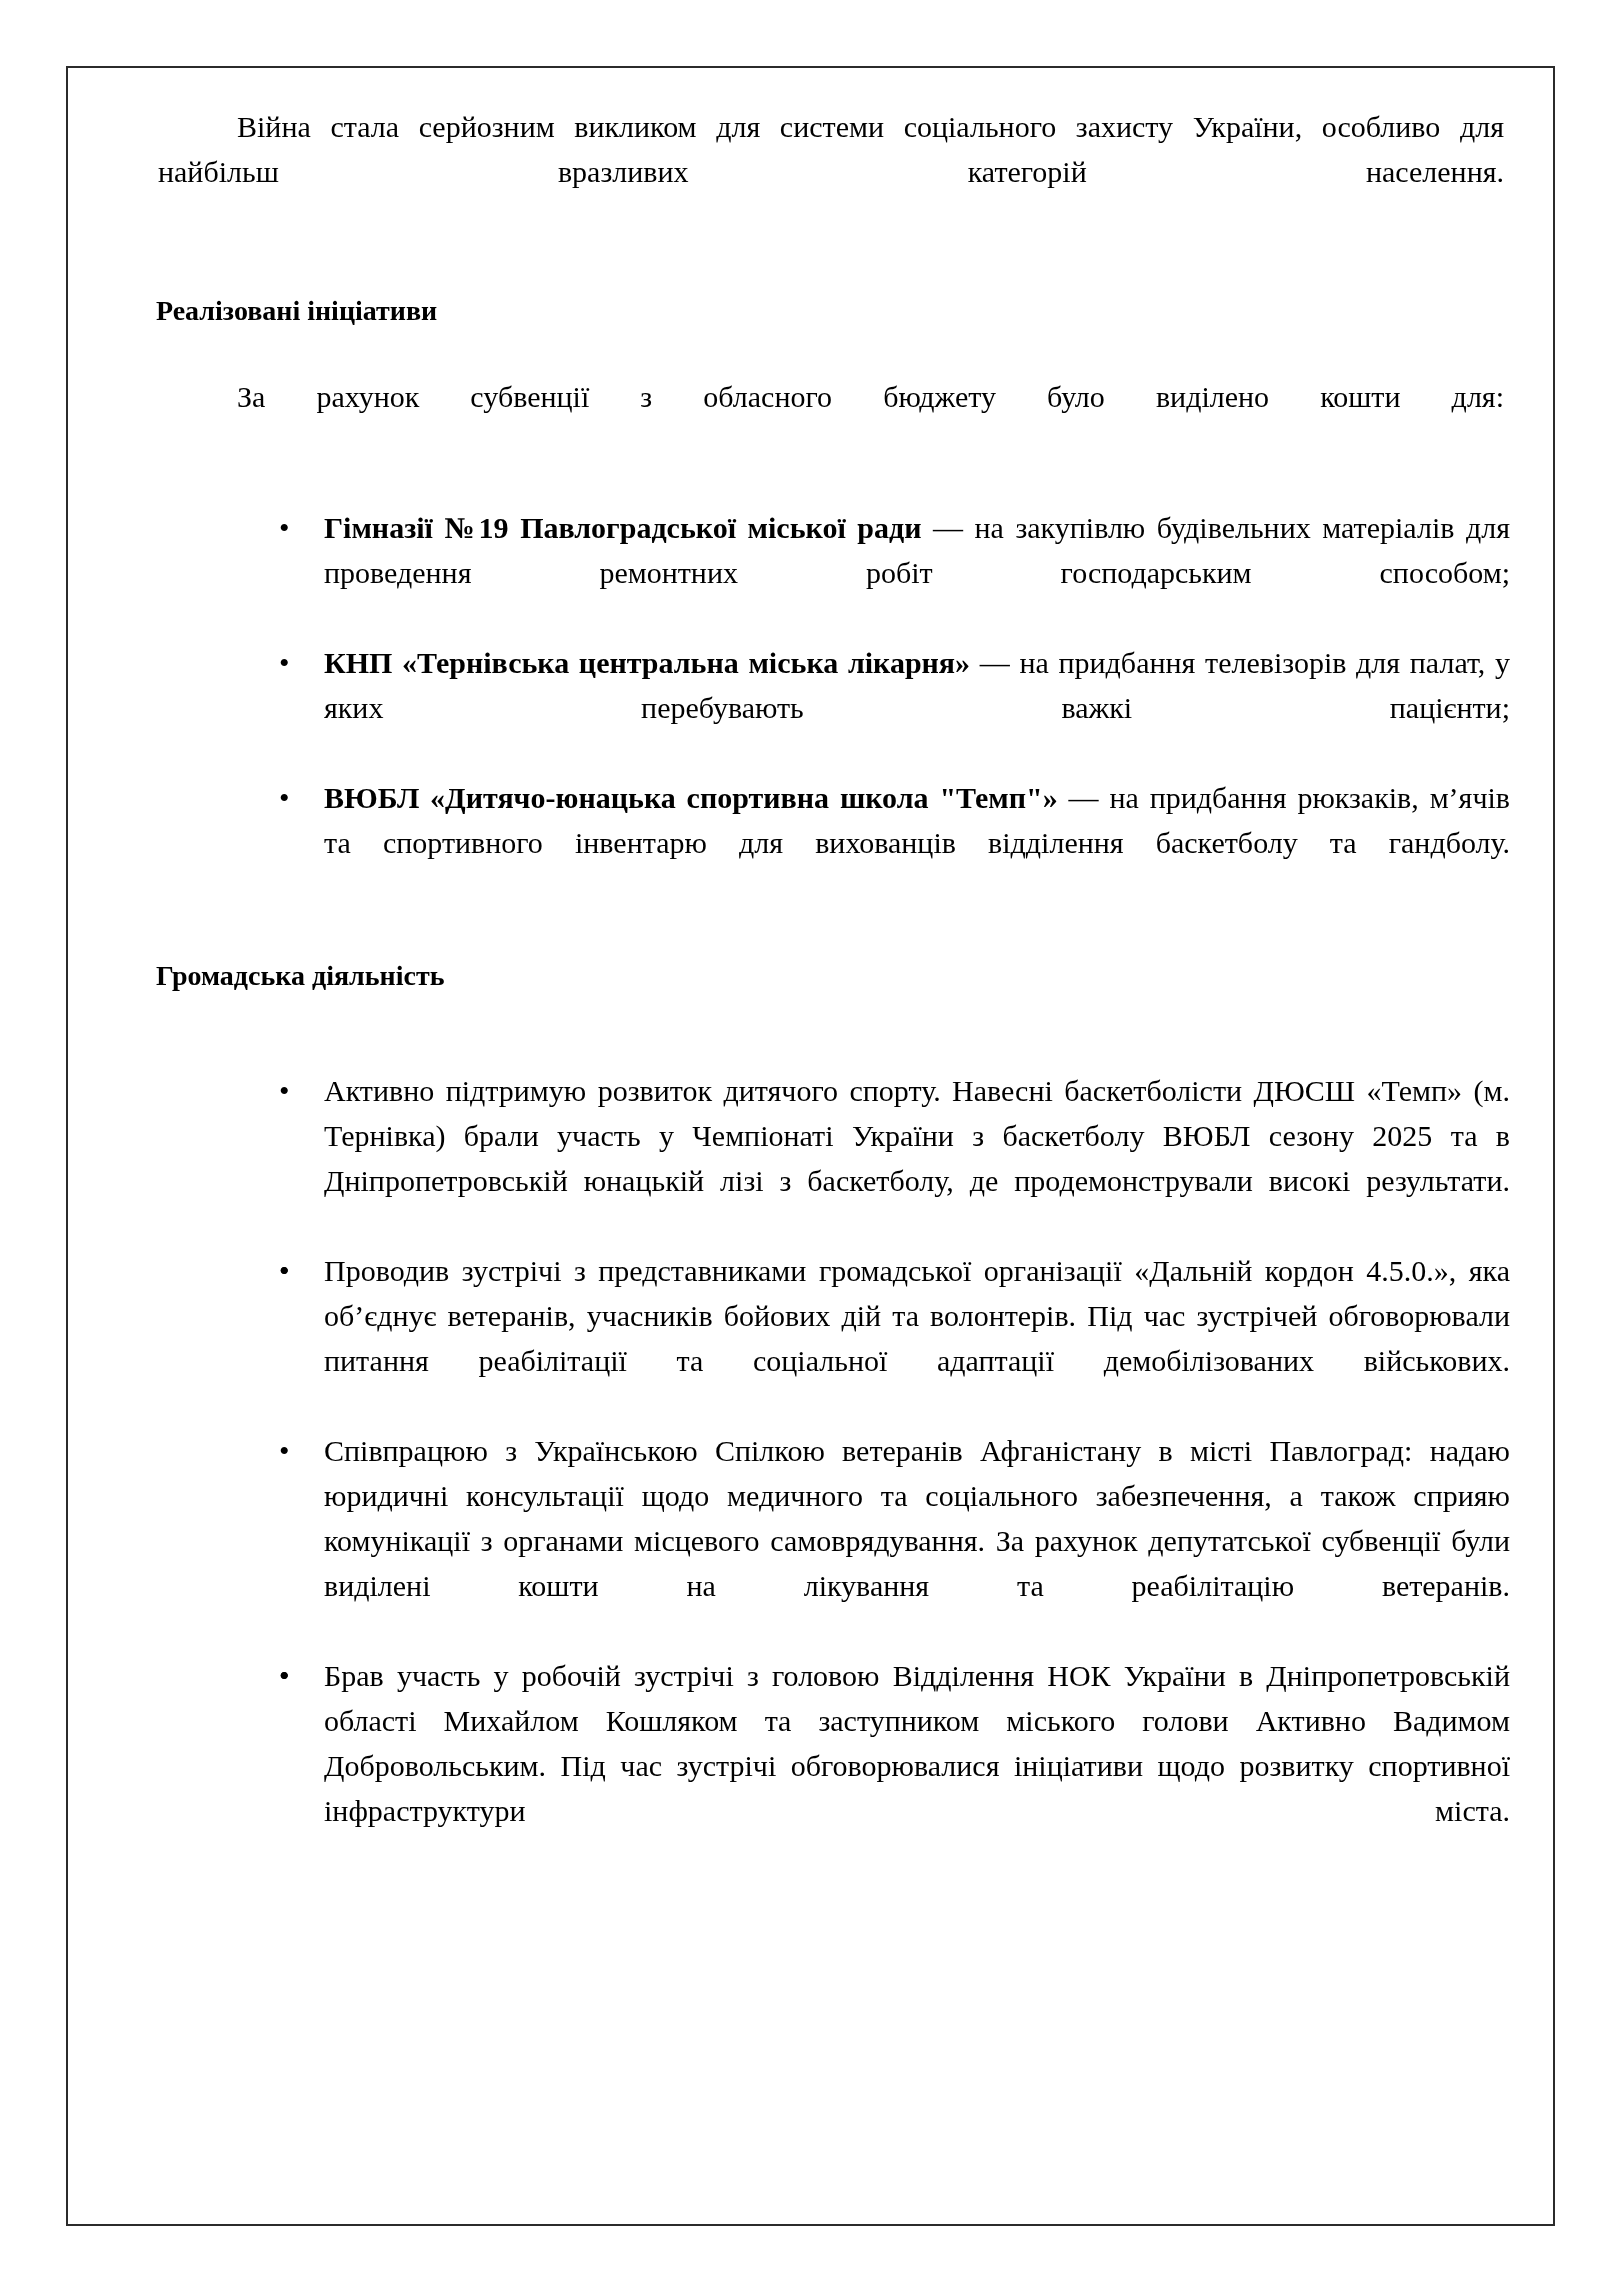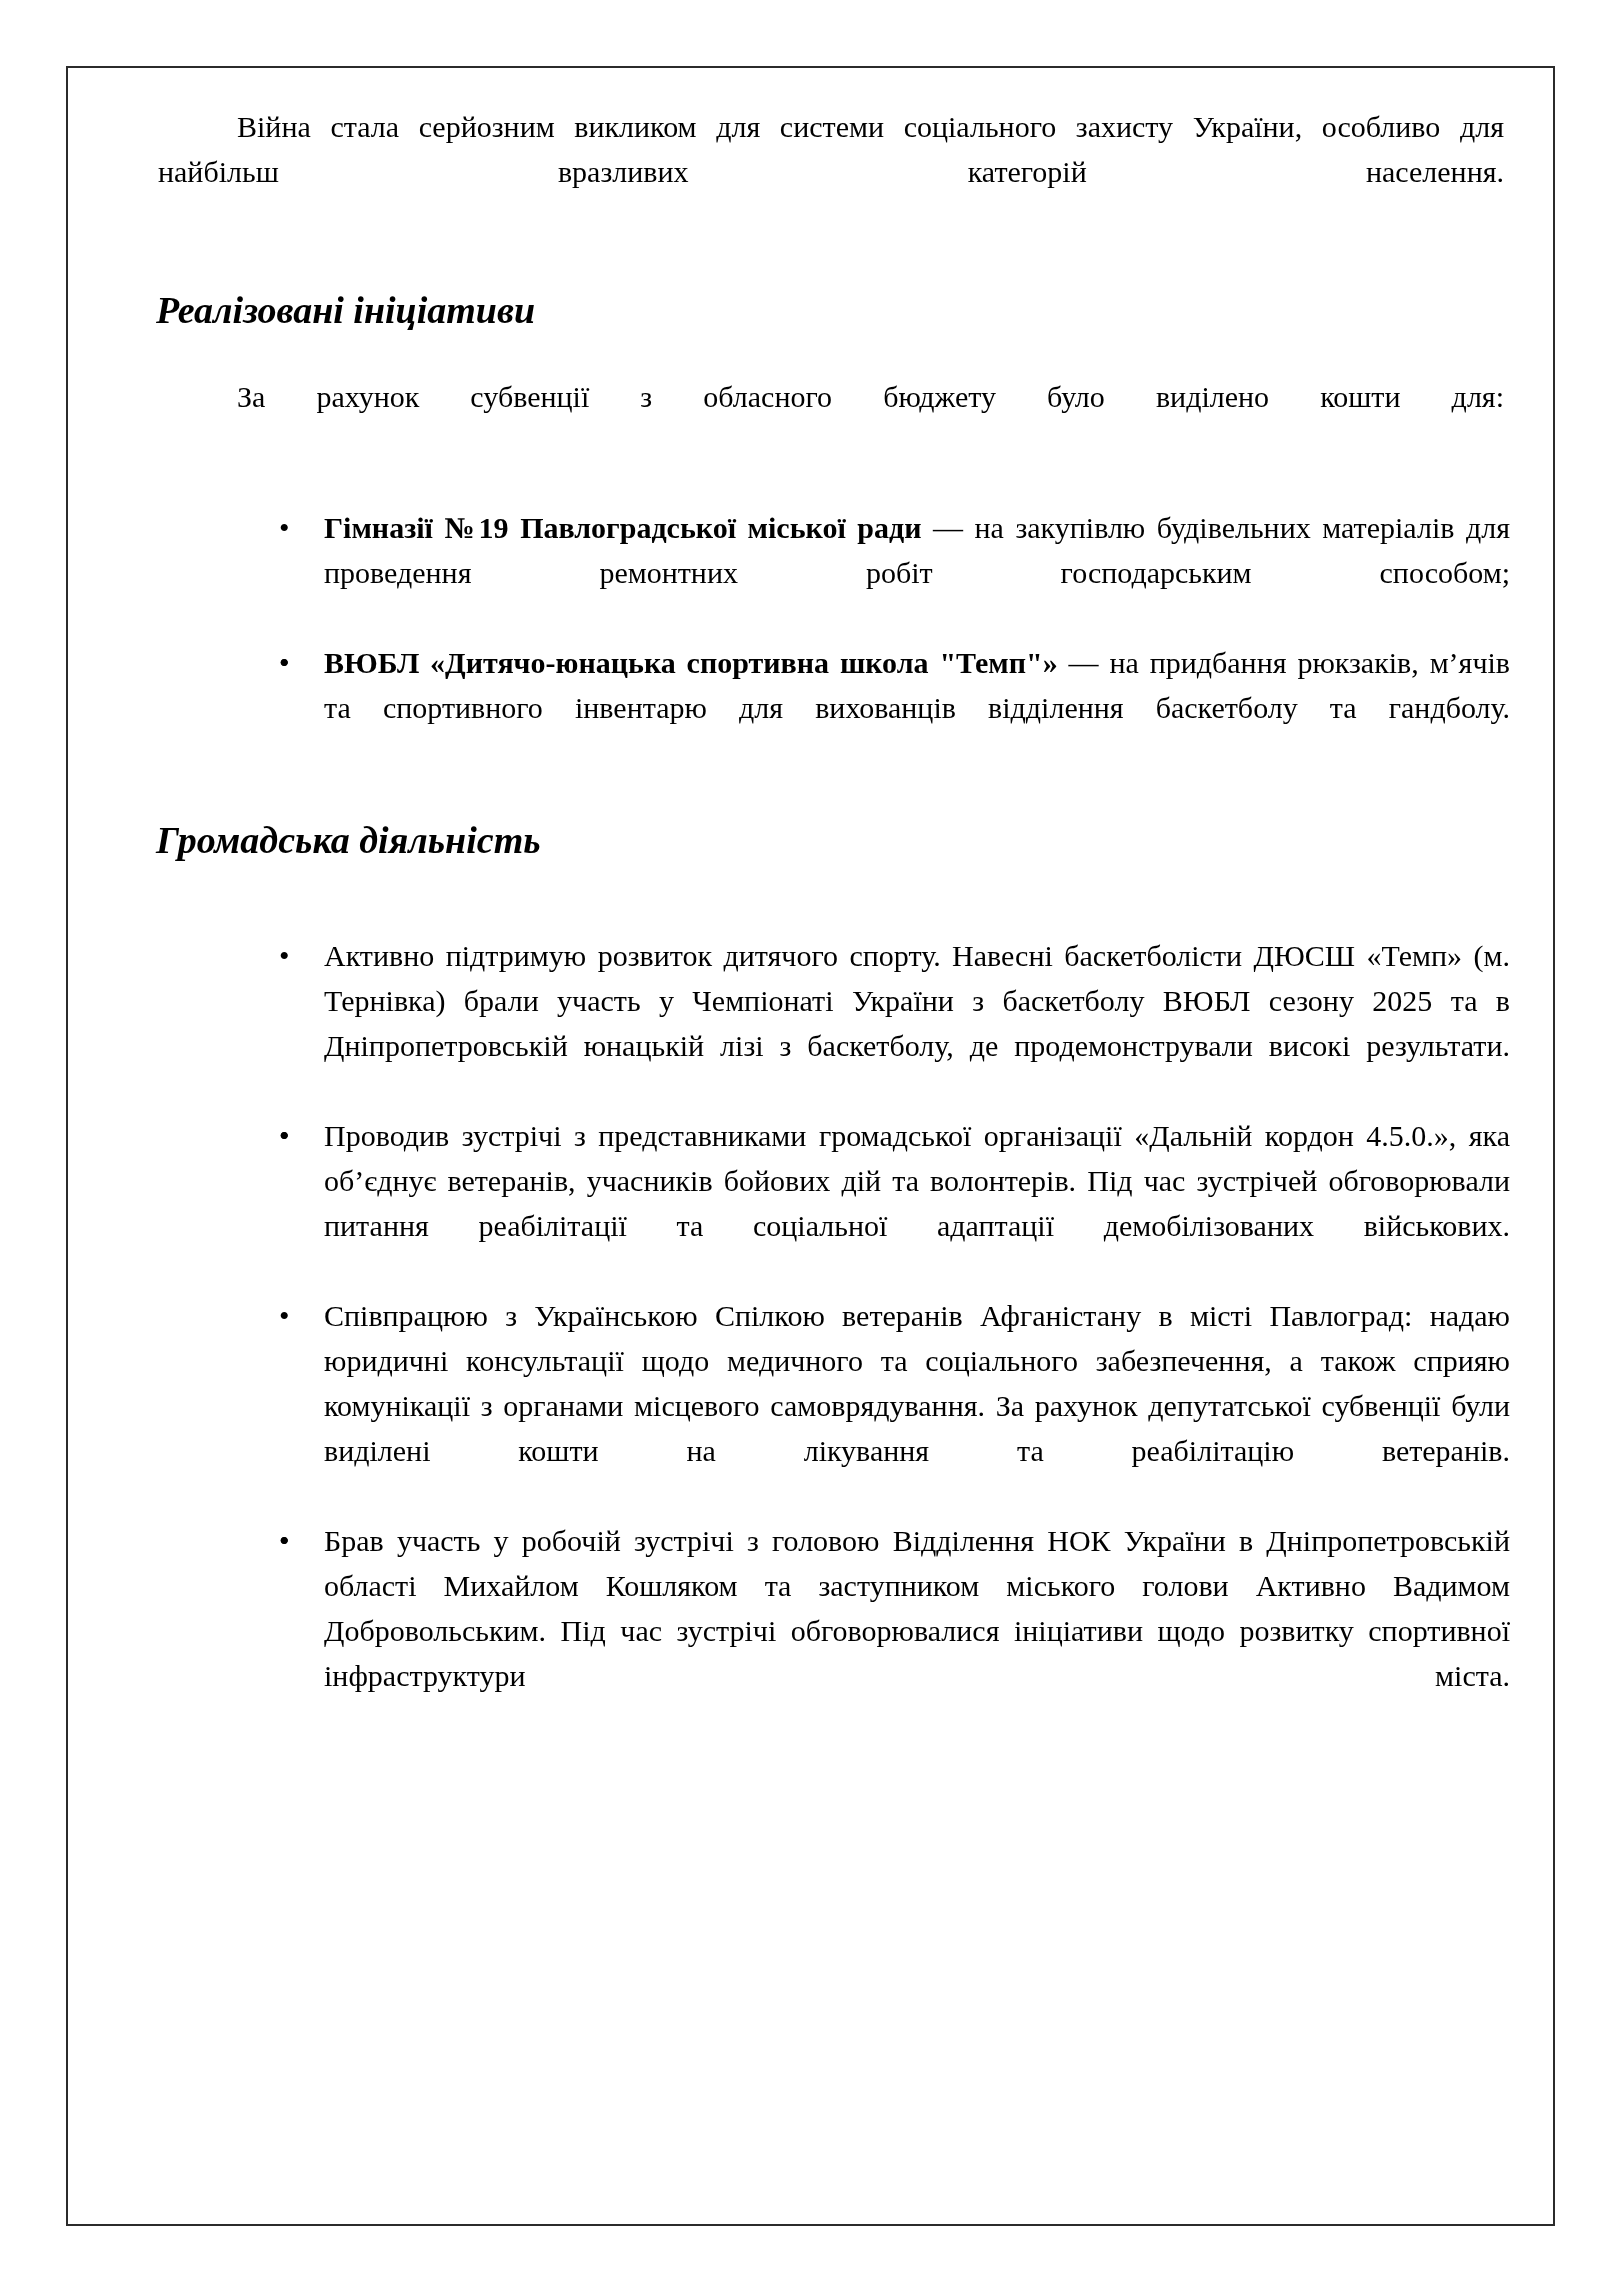--- a/index.html
+++ b/index.html
@@ -41,27 +41,26 @@
     font-size: 30px;
     line-height: 45px;
     text-align: justify;
     text-indent: 79px;
     text-justify: inter-word;
     word-spacing: 0.02em;
   }
 
   h2.section-heading {
     margin: 0;
-    font-size: 38px;
+    font-size: 28px;
     line-height: 45px;
     font-weight: bold;
     text-indent: 0;
     padding-left: 3.9px;
     text-align: left;
-    font-style: italic;
   }
 
   .spacer-lg { height: 43px; }
   .spacer-md { height: 35px; }
 
   ul.doc-list {
     margin: 0;
     padding: 0;
     list-style: none;
   }
@@ -122,20 +121,21 @@
 
   <div class="spacer-md"></div>
 
   <ul class="doc-list" id="list-0">
       <li>
         <span class="bullet-mark">•</span>
         <span class="li-text"><span class="b">Гімназії №19 Павлоградської міської ради</span> — на закупівлю будівельних матеріалів для проведення ремонтних робіт господарським способом;</span>
       </li>
       <li>
         <span class="bullet-mark">•</span>
+        <span class="li-text"><span class="b">КНП «Тернівська центральна міська лікарня»</span> — на придбання телевізорів для палат, у яких перебувають важкі пацієнти;</span>
       </li>
       <li>
         <span class="bullet-mark">•</span>
         <span class="li-text"><span class="b">ВЮБЛ «Дитячо-юнацька спортивна школа "Темп"»</span> — на придбання рюкзаків, м’ячів та спортивного інвентарю для вихованців відділення баскетболу та гандболу.</span>
       </li>
     </ul>
 
   <div class="spacer-lg"></div>
 
   <h2 class="section-heading">Громадська діяльність</h2>

